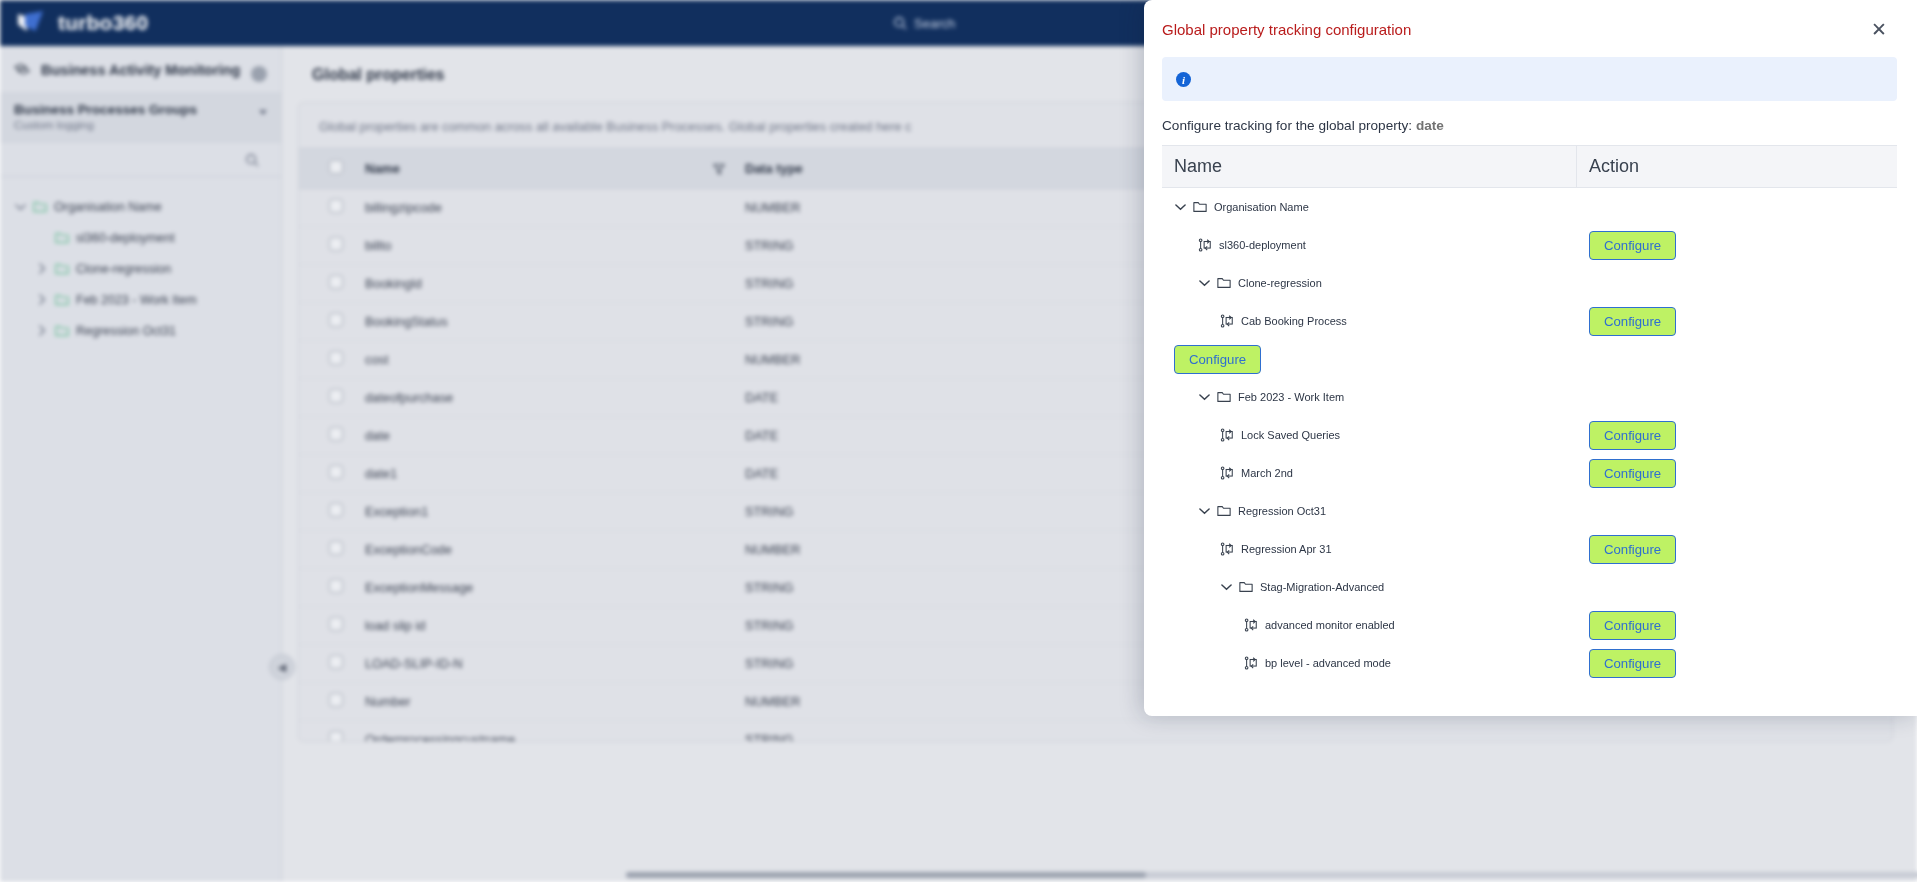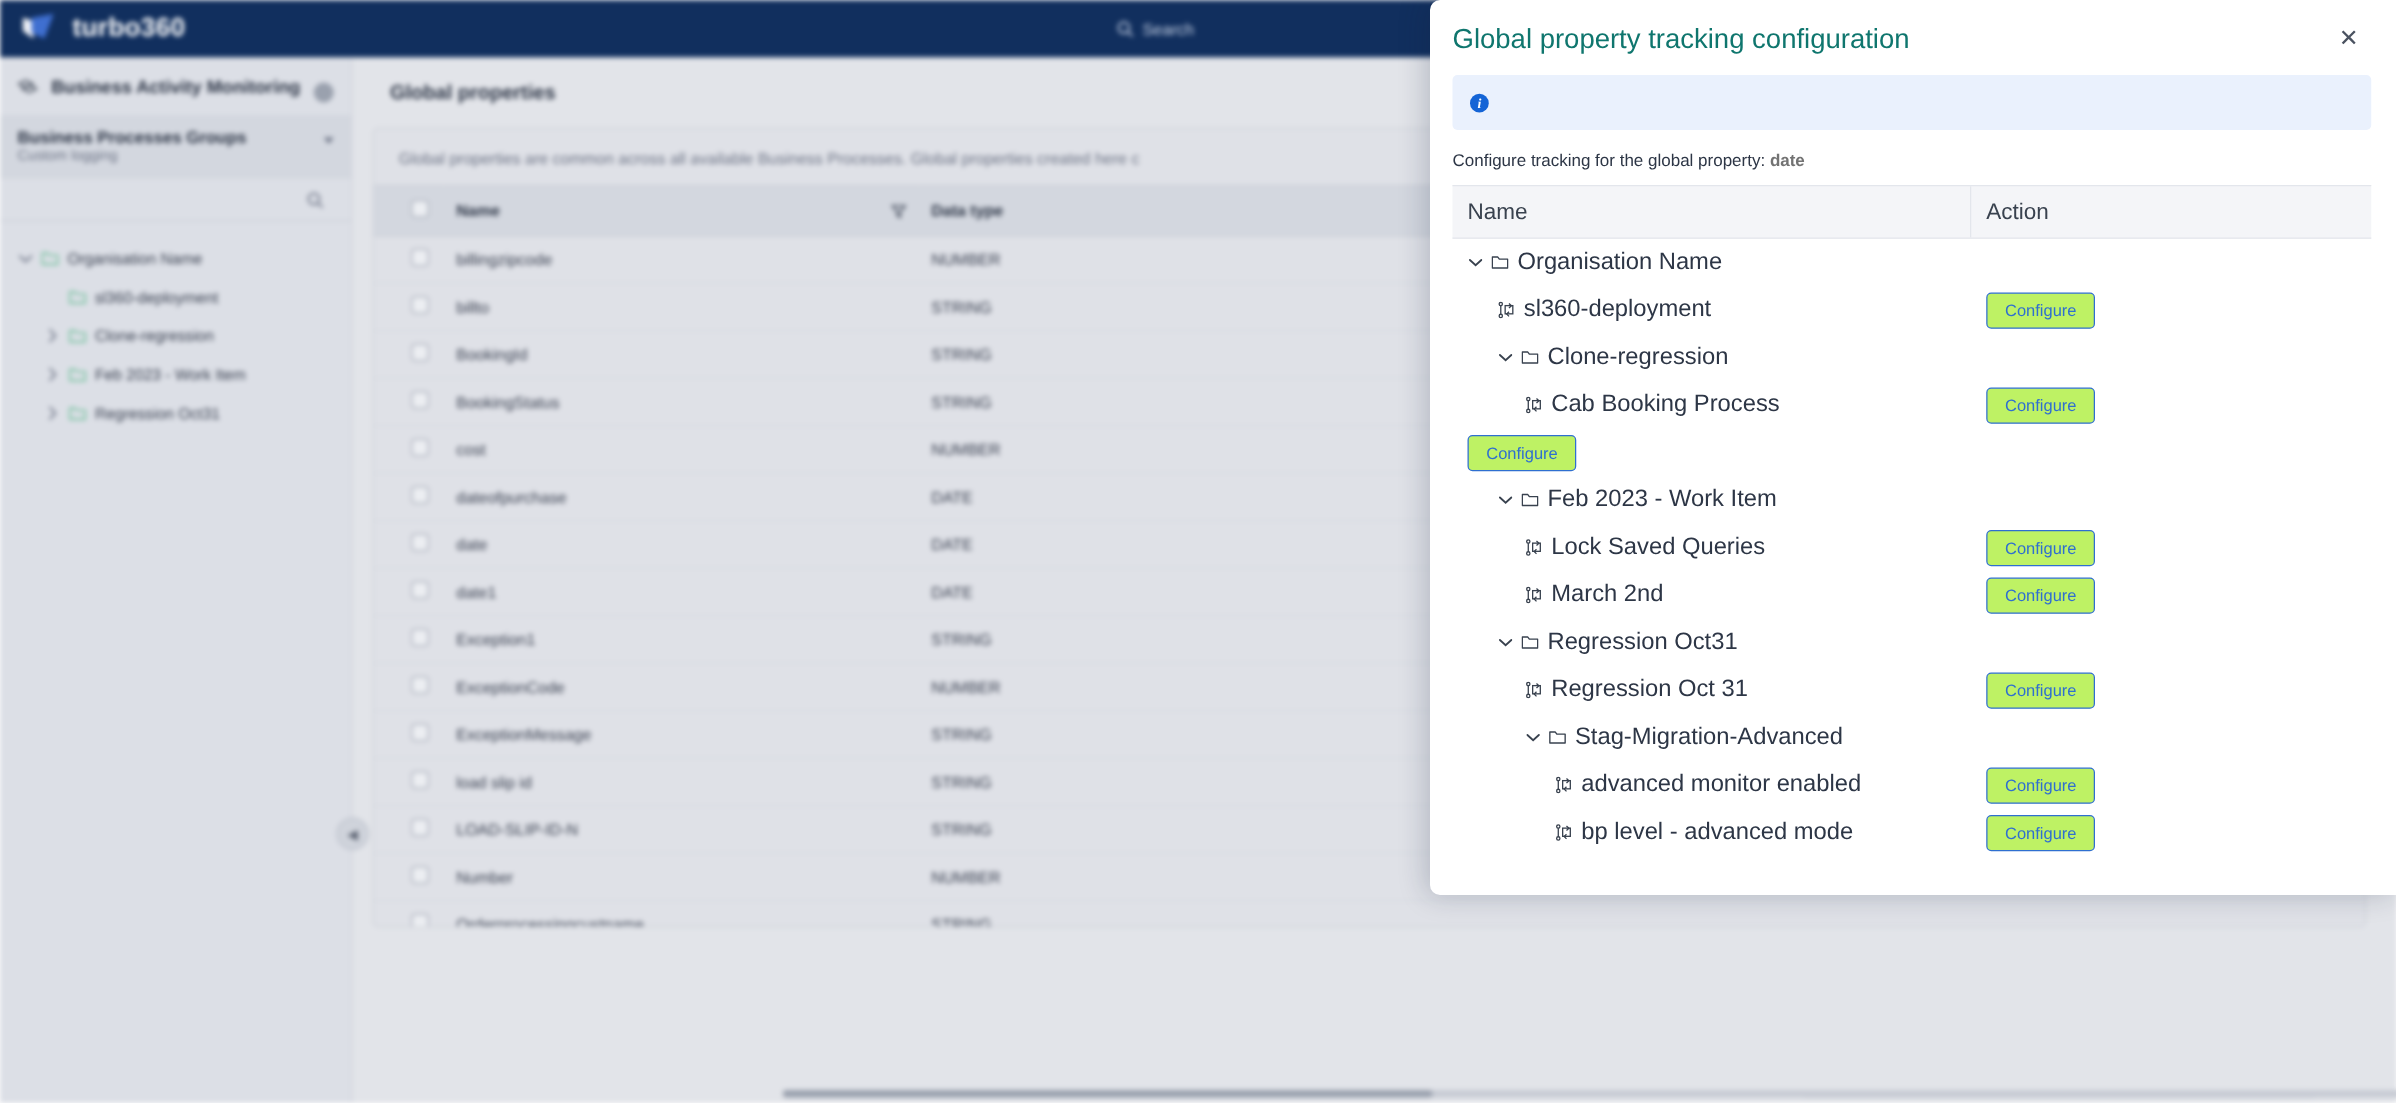--- a/index.html
+++ b/index.html
@@ -155,21 +155,21 @@
     background: #ffffff;
     border-radius: 8px 0 0 8px;
     box-shadow: -3px 0 22px rgba(20,30,60,.22);
     display: flex; flex-direction: column;
   }
   .modal-header {
     display: flex; align-items: center; justify-content: space-between;
     padding: 18px 24px 10px 18px;
   }
   .modal-title {
-    font-size: 22px; color: #0f766e; font-weight: normal;
+    font-size: 15px; color: #b91c1c; font-weight: normal;
   }
   .modal-close {
     font-size: 19px; color: #4a5260; line-height: 1;
     cursor: pointer; padding: 2px 6px;
   }
   .info-banner {
     margin: 6px 20px 0 18px;
     background: #eaf1fd;
     border-radius: 4px;
     display: flex; gap: 12px;
@@ -206,21 +206,21 @@
   .tt-col-name   { flex: none; width: 415px; border-right: 1px solid #e3e6ec; }
   .tt-col-action { flex: 1; }
 
   .tt-row {
     display: flex; align-items: center;
     min-height: 38px;
   }
   .tt-row .cell-name {
     flex: none; width: 415px;
     display: flex; align-items: center; gap: 7px;
-    font-size: 19px; color: #2d3646;
+    font-size: 11px; color: #2d3646;
     padding: 6px 12px;
   }
   .tt-row .cell-action {
     flex: 1; padding: 4px 12px;
   }
   .chev {
     flex: none; width: 12px; height: 12px;
     display: flex; align-items: center; justify-content: center;
     color: #39424f;
   }
@@ -586,21 +586,21 @@
         <div class="tt-row">
           <div class="cell-name ind-2">
             <svg width="14" height="14" viewBox="0 0 16 16" class="proc-ico">
               <circle cx="3" cy="2.6" r="1.5" fill="none" stroke="#39424f" stroke-width="1.2"></circle>
               <circle cx="3" cy="13.4" r="1.5" fill="none" stroke="#39424f" stroke-width="1.2"></circle>
               <path d="M3 4.3 L3 11.8" stroke="#39424f" stroke-width="1.2" fill="none"></path>
               <rect x="7" y="4" width="7" height="7.5" fill="none" stroke="#39424f" stroke-width="1.2"></rect>
               <path d="M10.5 2 L12.7 4.1 L10.5 6.2" fill="none" stroke="#39424f" stroke-width="1.2"></path>
               <path d="M10.5 9.6 L8.4 11.7 L10.5 13.8" fill="none" stroke="#39424f" stroke-width="1.2"></path>
             </svg>
-            <span>Regression Oct 31</span>
+            <span>Regression Apr 31</span>
           </div>
           <div class="cell-action"><button class="btn-configure">Configure</button></div>
         </div>
         <div class="tt-row">
           <div class="cell-name ind-2">
             <span class="chev">
               <svg width="11" height="8" viewBox="0 0 12 8">
                 <path d="M1 1.8 L6 6.4 L11 1.8" fill="none" stroke="#39424f" stroke-width="1.6" stroke-linecap="round"></path>
               </svg>
             </span>

